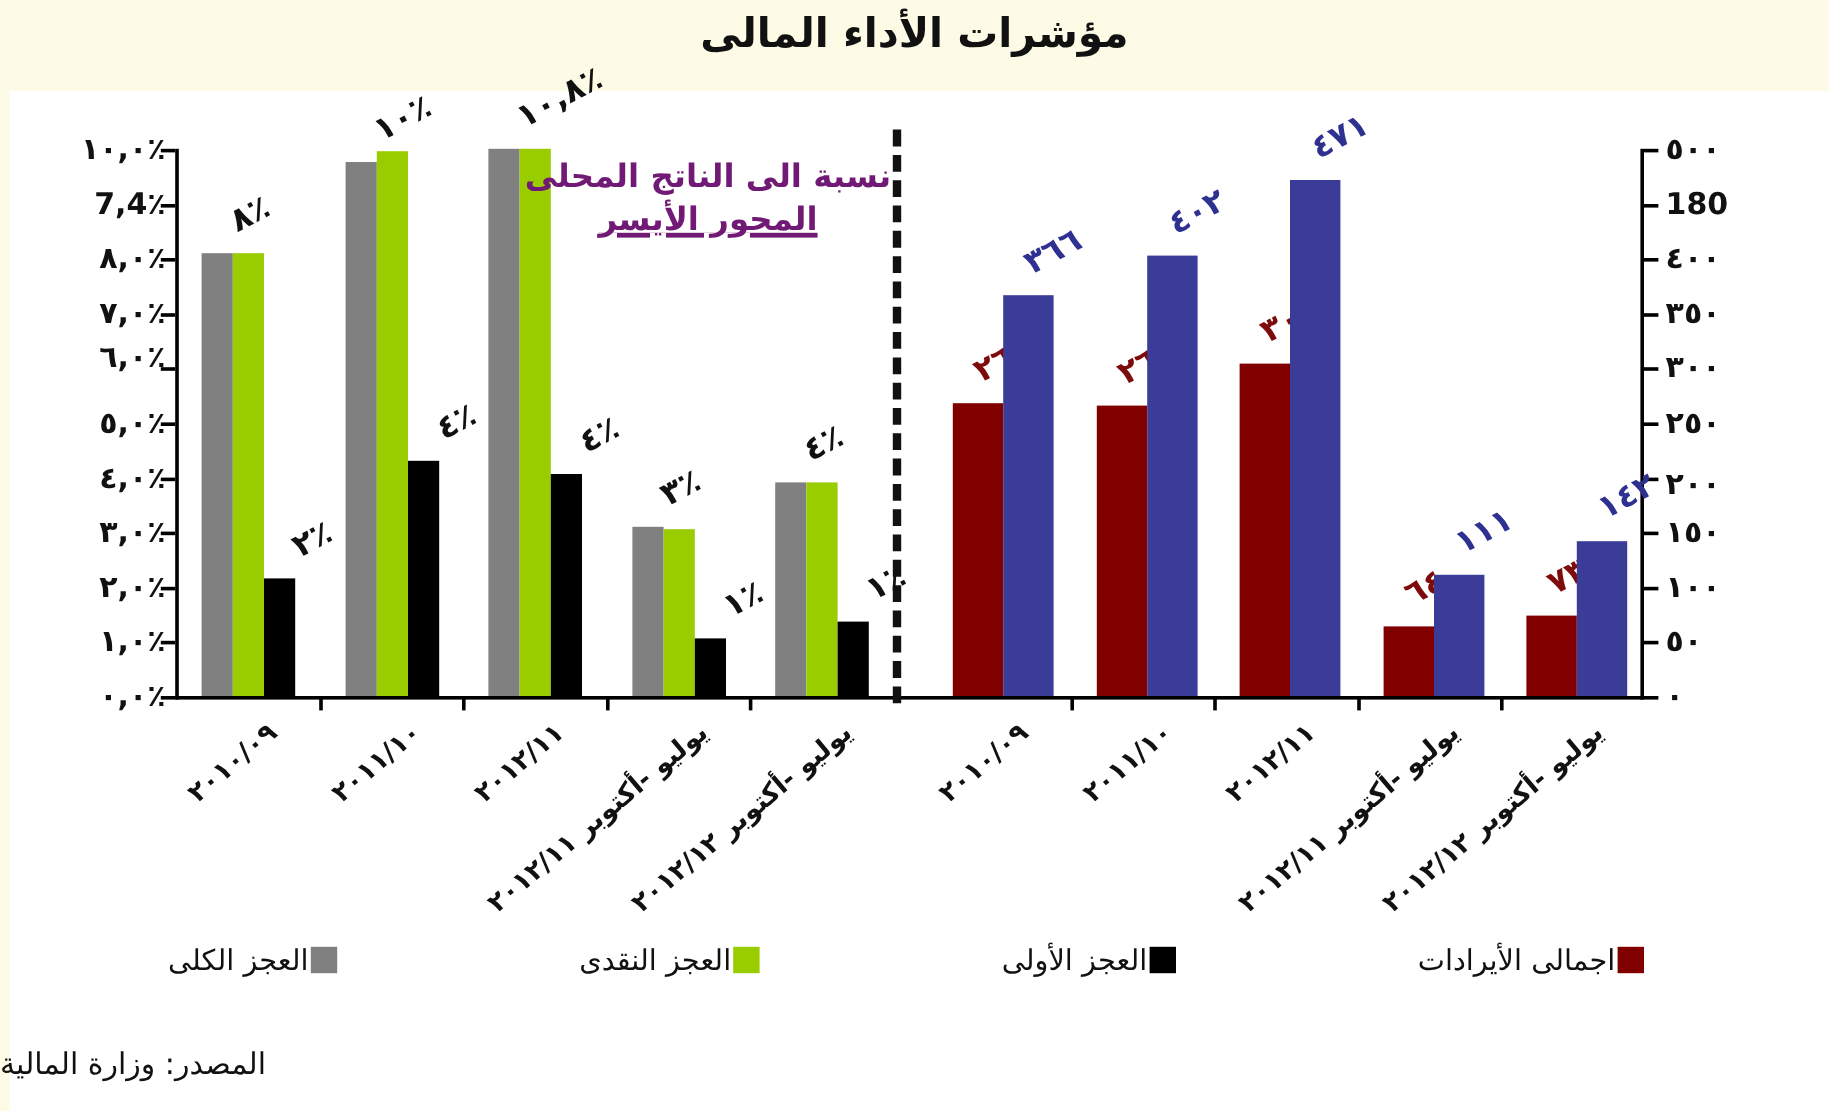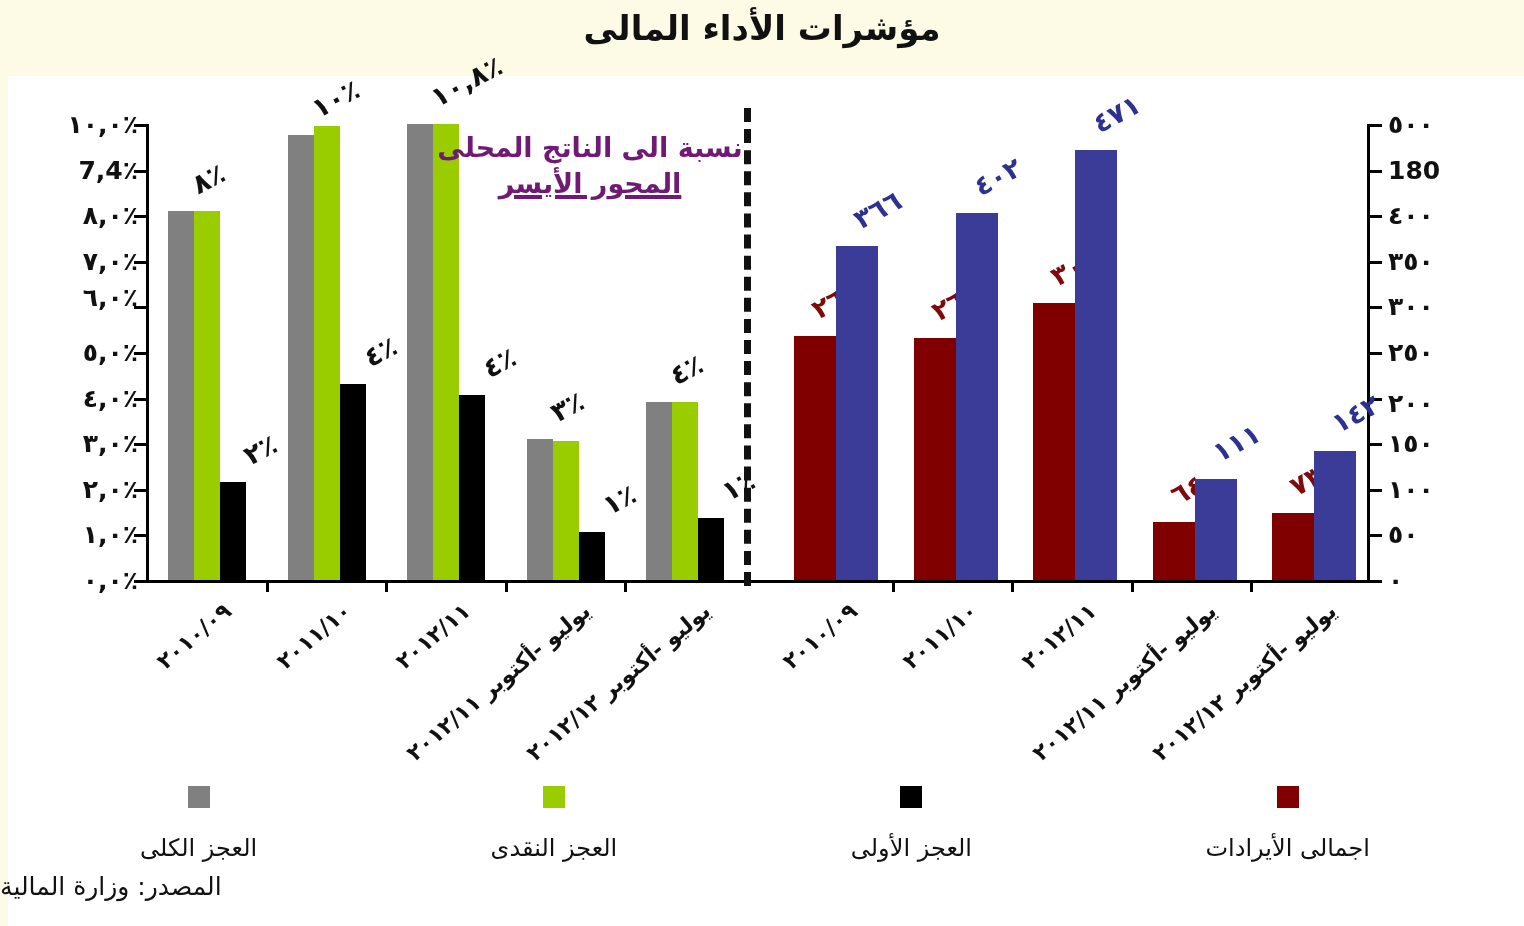--- a/index.html
+++ b/index.html
@@ -144,23 +144,23 @@
     top: 786px;
     width: 1230px;
     display: flex;
     flex-direction: row-reverse;
     justify-content: space-between;
     align-items: center;
     direction: rtl;
   }
   .legend-item {
     display: flex;
-    flex-direction: column;
+    flex-direction: row;
     align-items: center;
-    gap: 26px;
+    gap: 2px;
   }
   .swatch { width: 22px; height: 22px; display: inline-block; }
   .legend-label { font-size: 24px; color: #111; white-space: nowrap; }
 
   .source {
     position: absolute;
     left: 0;
     top: 872px;
     width: 1430px;
     text-align: left;

